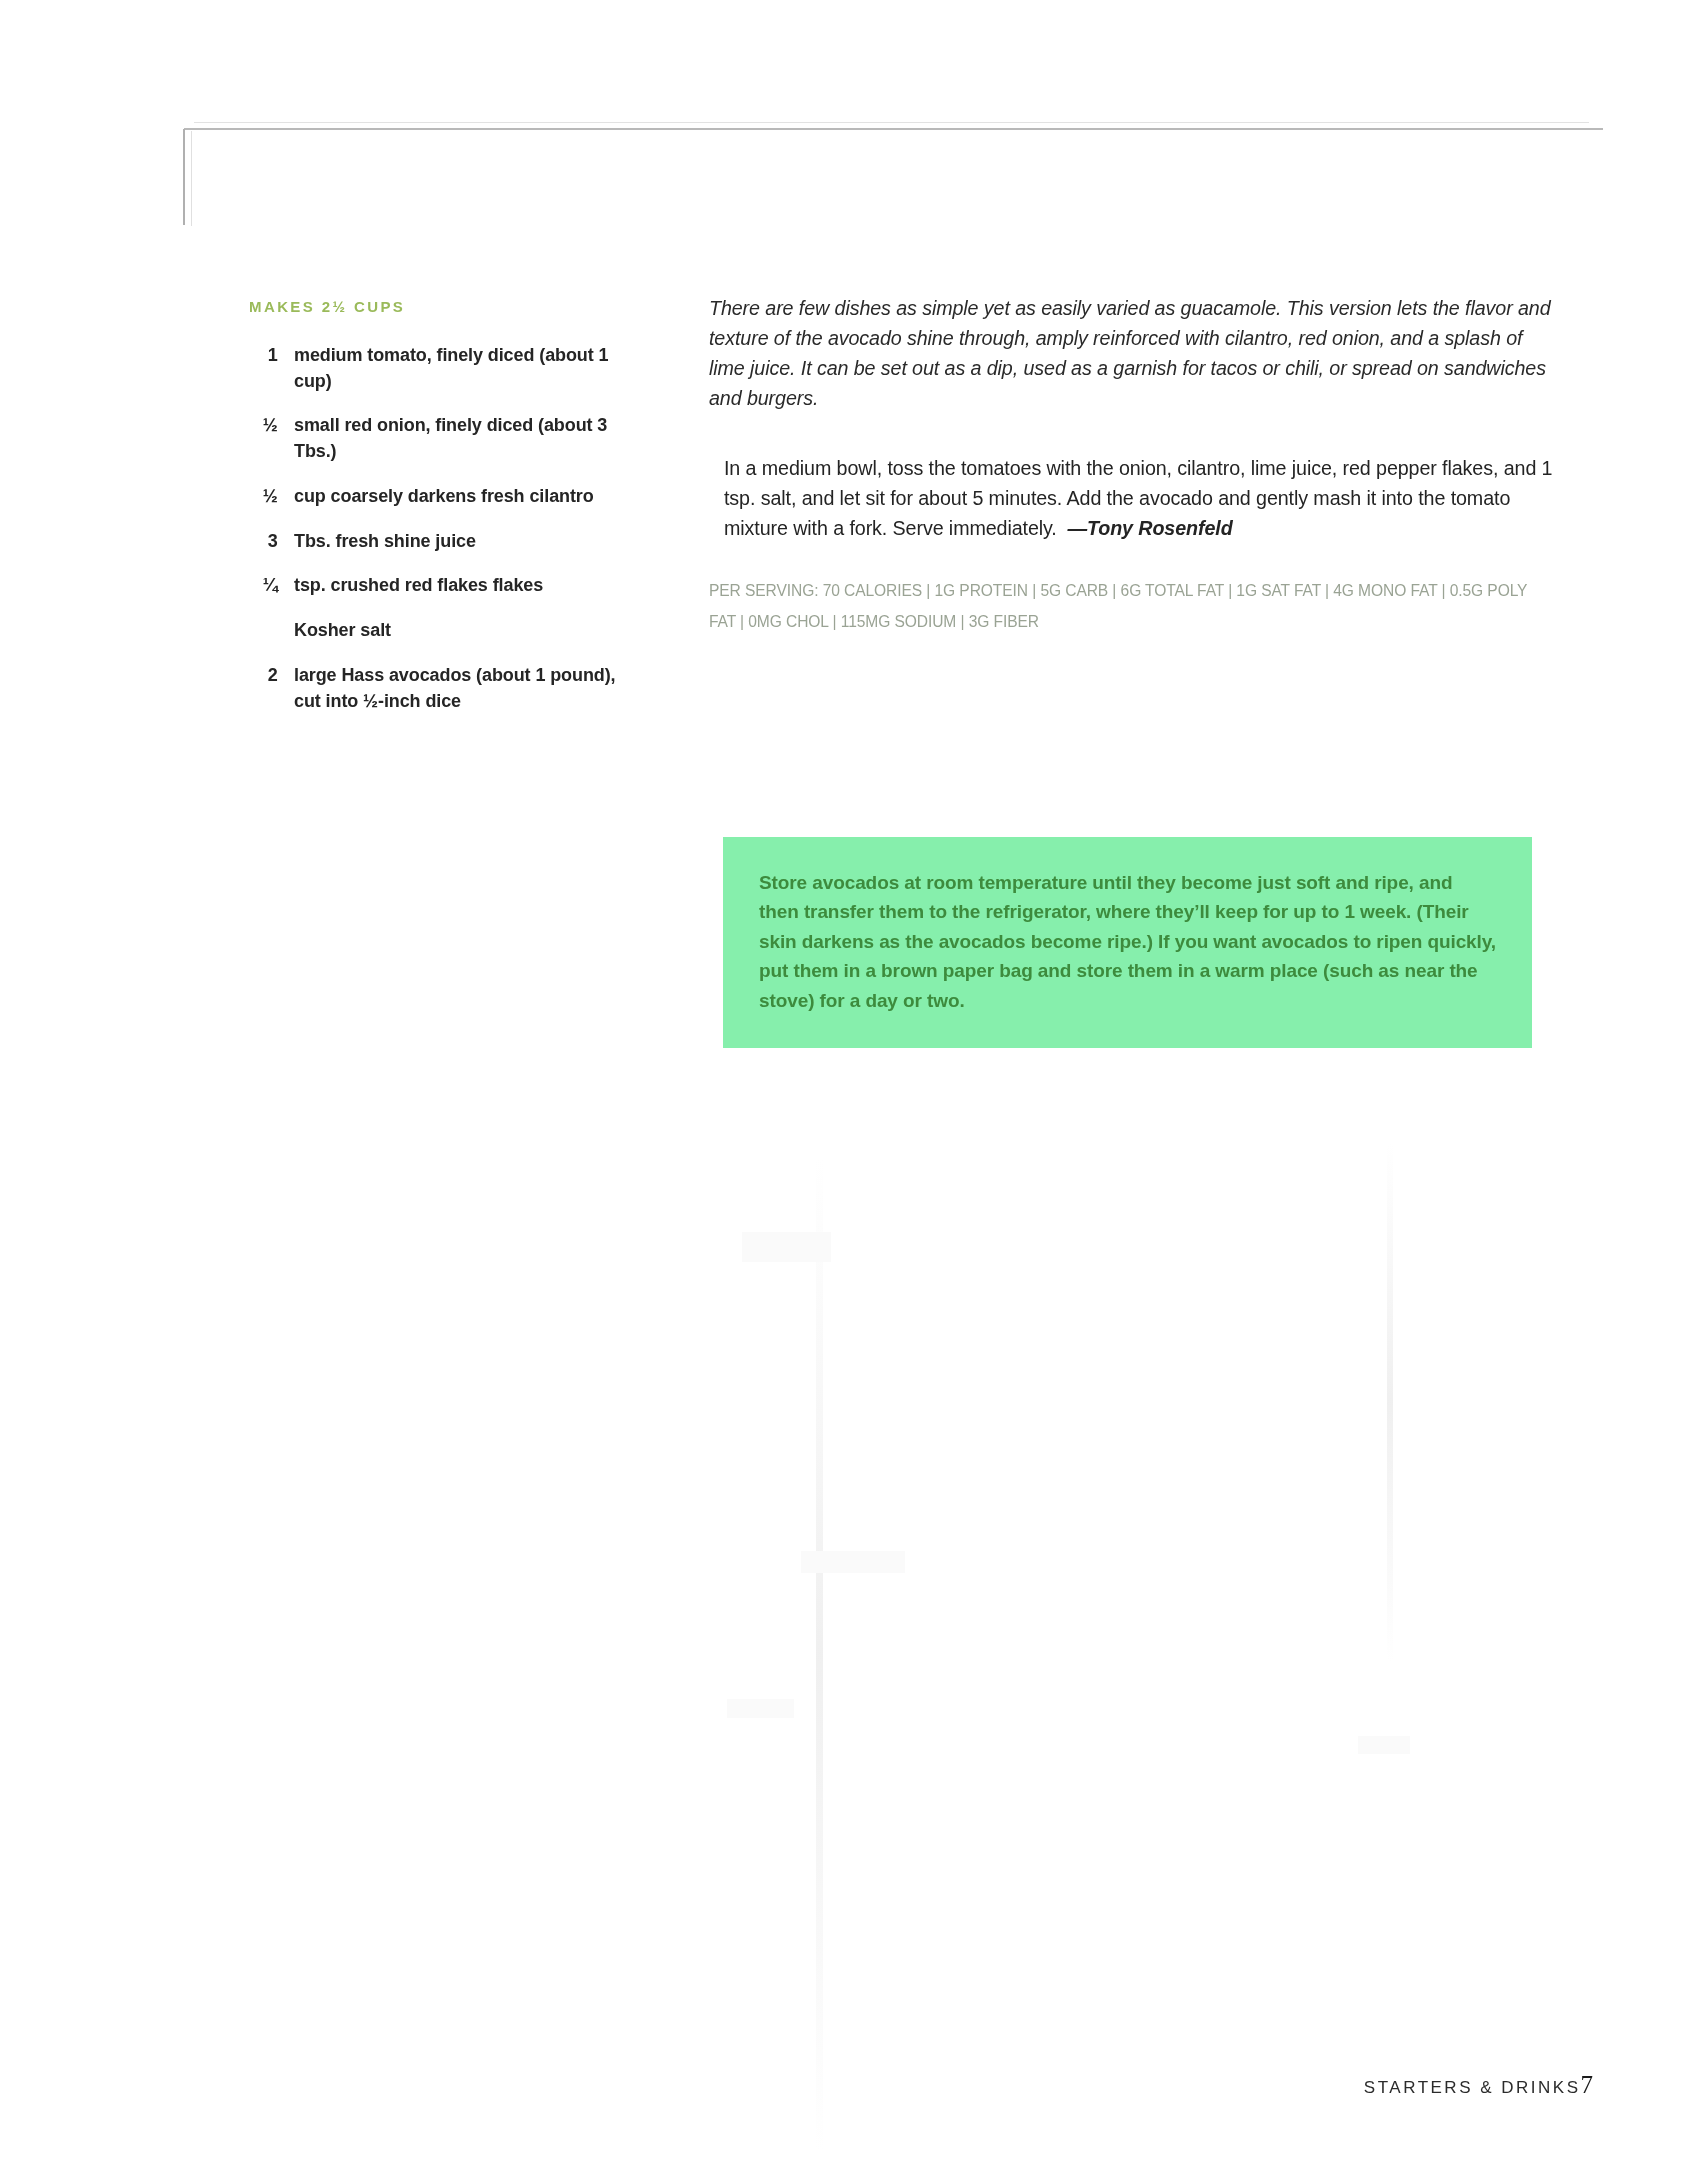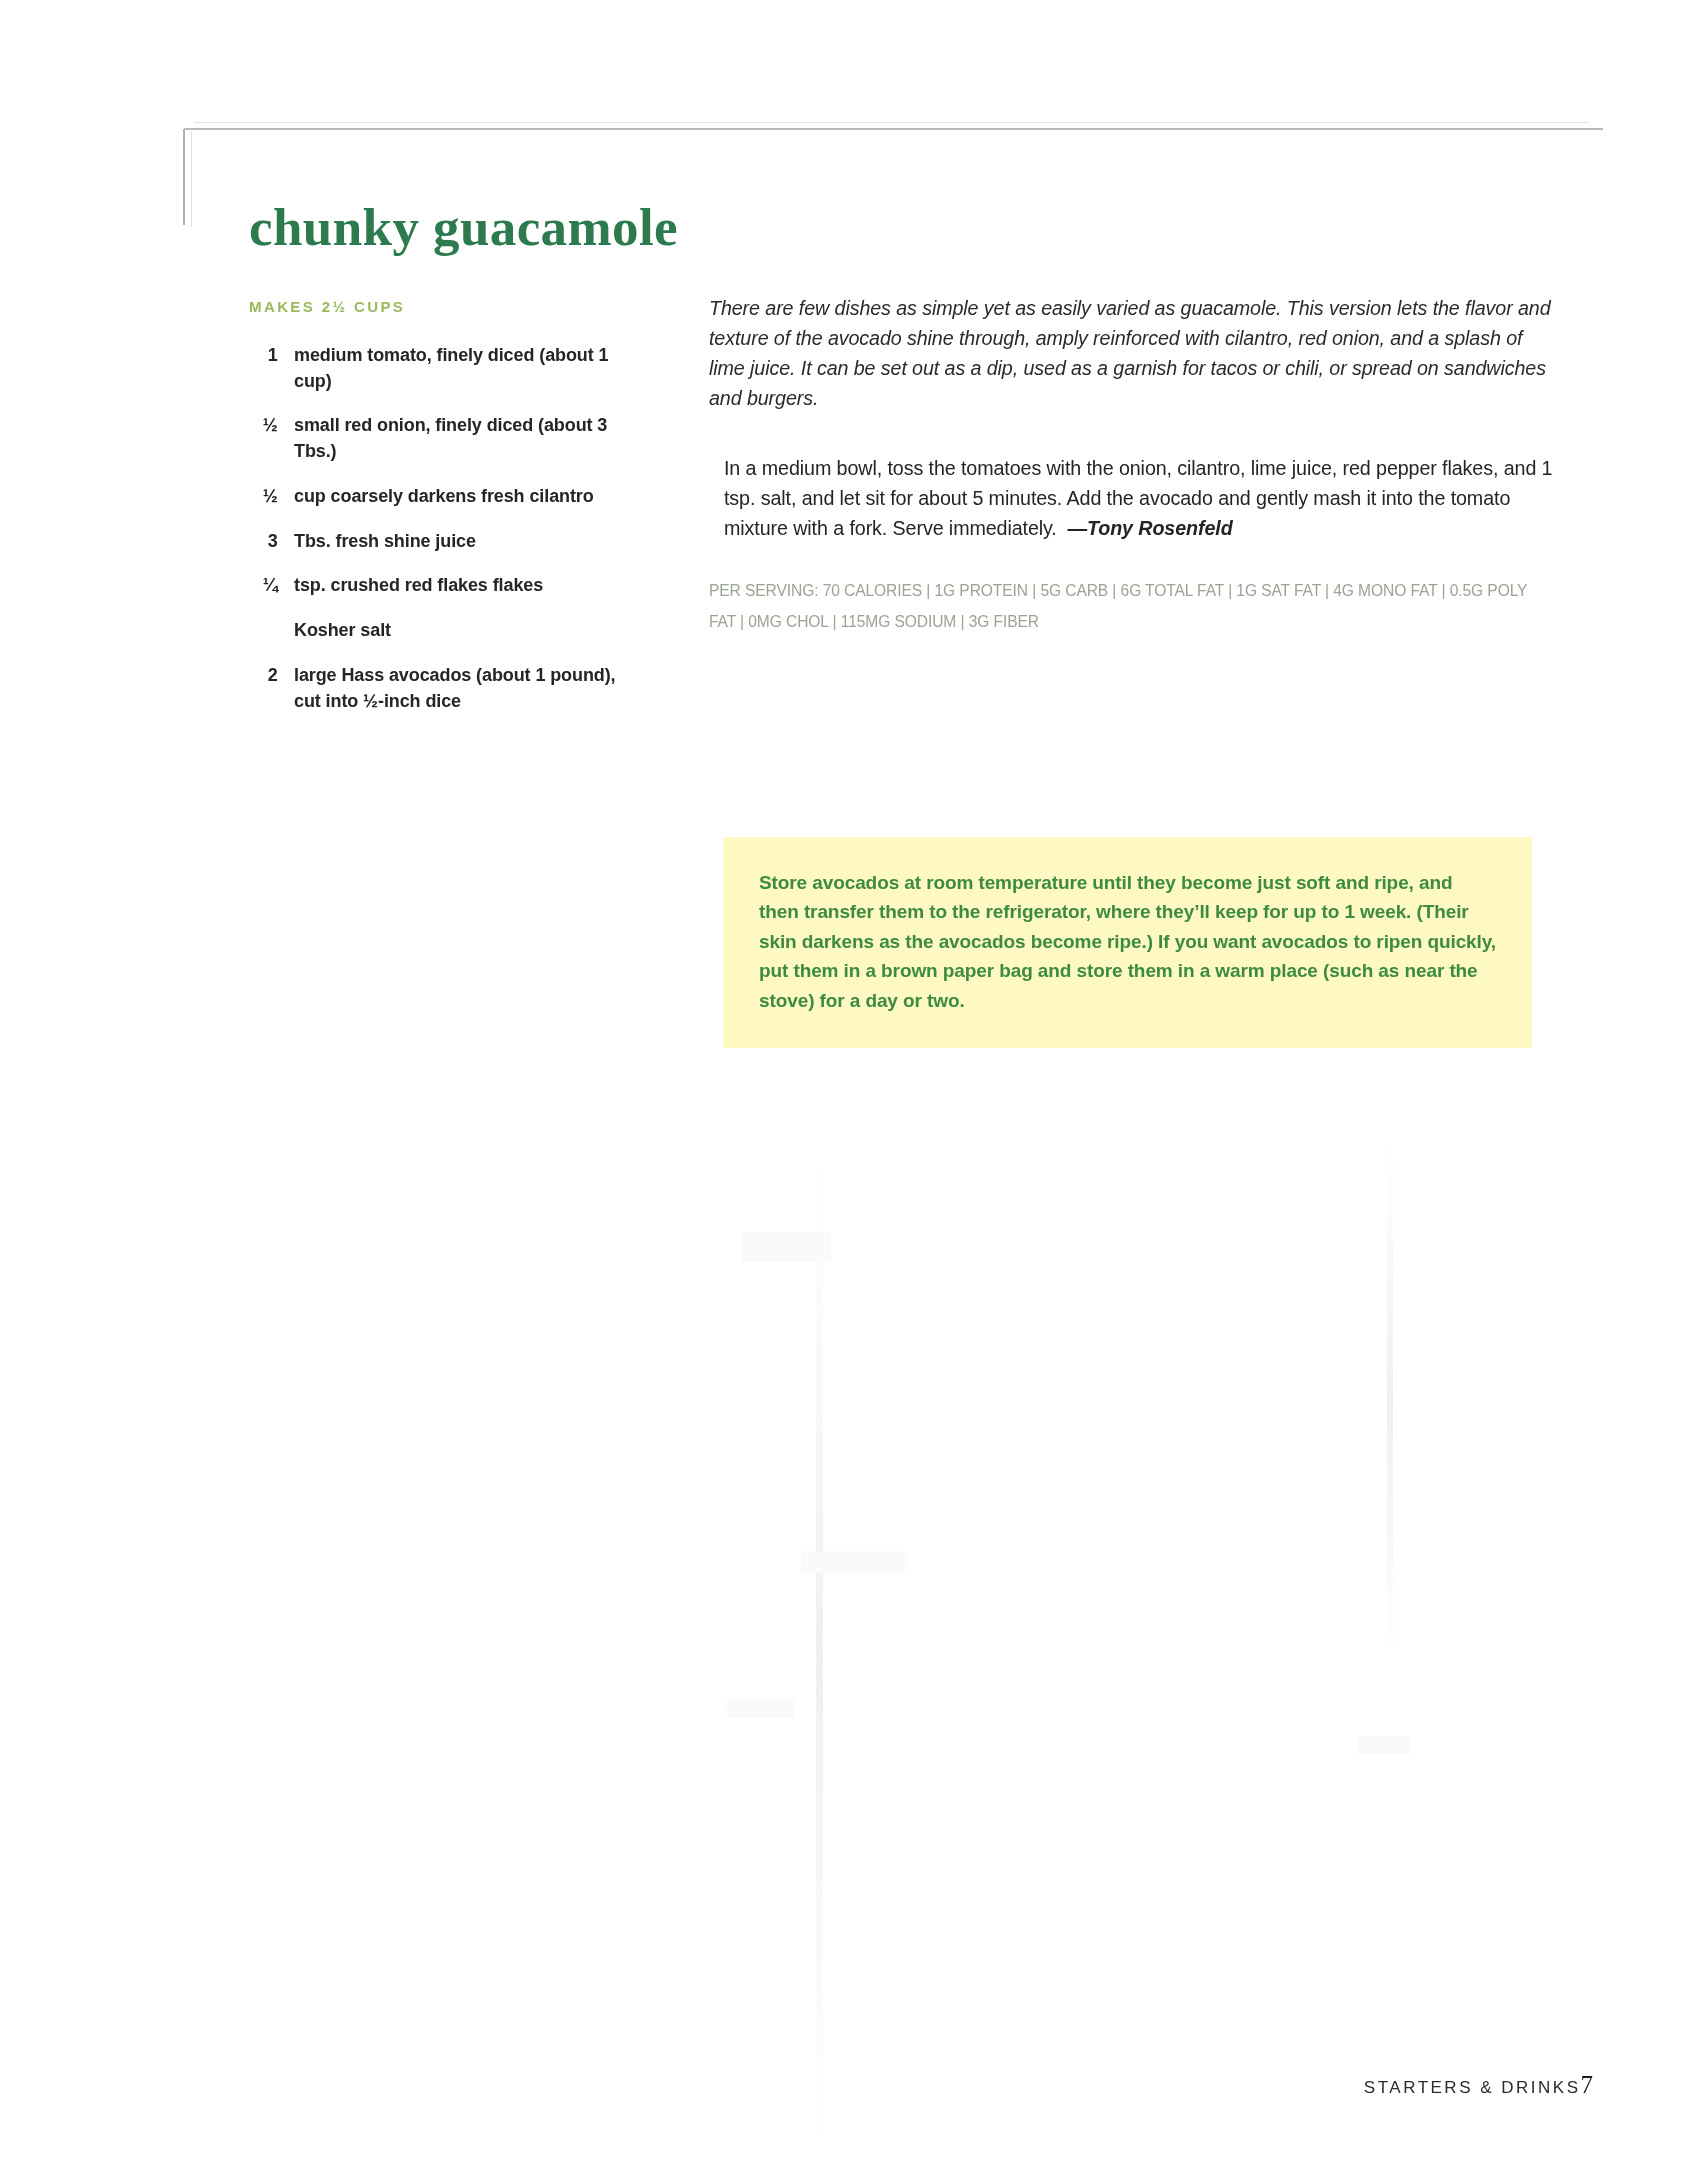--- a/index.html
+++ b/index.html
@@ -154,21 +154,21 @@
     margin: 0;
   }
 
   
   .tip-box {
     position: absolute;
     left: 723px;
     top: 837px;
     width: 809px;
     padding: 31px 36px 33px 36px;
-    background: #fef9c3;
+    background: #86efac;
   }
   .tip-text {
     margin: 0;
     font-size: 19px;
     font-weight: bold;
     line-height: 1.55;
     color: #3d8b3d;
     letter-spacing: -0.1px;
   }
 
@@ -201,21 +201,20 @@
   <div class="scan-line-left"></div>
   <div class="scan-line-left-ghost"></div>
 
   <div class="scan-fold" style="left:816px; top:1157px; width:7.4px; height:994px;"></div>
   <div class="scan-fold" style="left:1387px; top:1143px; width:6px; height:519px;"></div>
   <div class="scan-smudge" style="left:742px; top:1232px; width:89px; height:30px;"></div>
   <div class="scan-smudge" style="left:801px; top:1551px; width:104px; height:22px;"></div>
   <div class="scan-smudge" style="left:727px; top:1699px; width:67px; height:19.3px;"></div>
   <div class="scan-smudge" style="left:1358px; top:1736px; width:52px; height:18px;"></div>
 
-  <h1 class="recipe-title">chunky guacamole</h1>
 
   <div class="left-col">
     <div class="makes-label">MAKES 2½ CUPS</div>
 
     <ul class="ingredients">
       <li class="ingredient-row">
         <span class="ing-qty">1</span>
         <span class="ing-text">medium tomato, finely diced (about 1 cup)</span>
       </li>
       <li class="ingredient-row">

